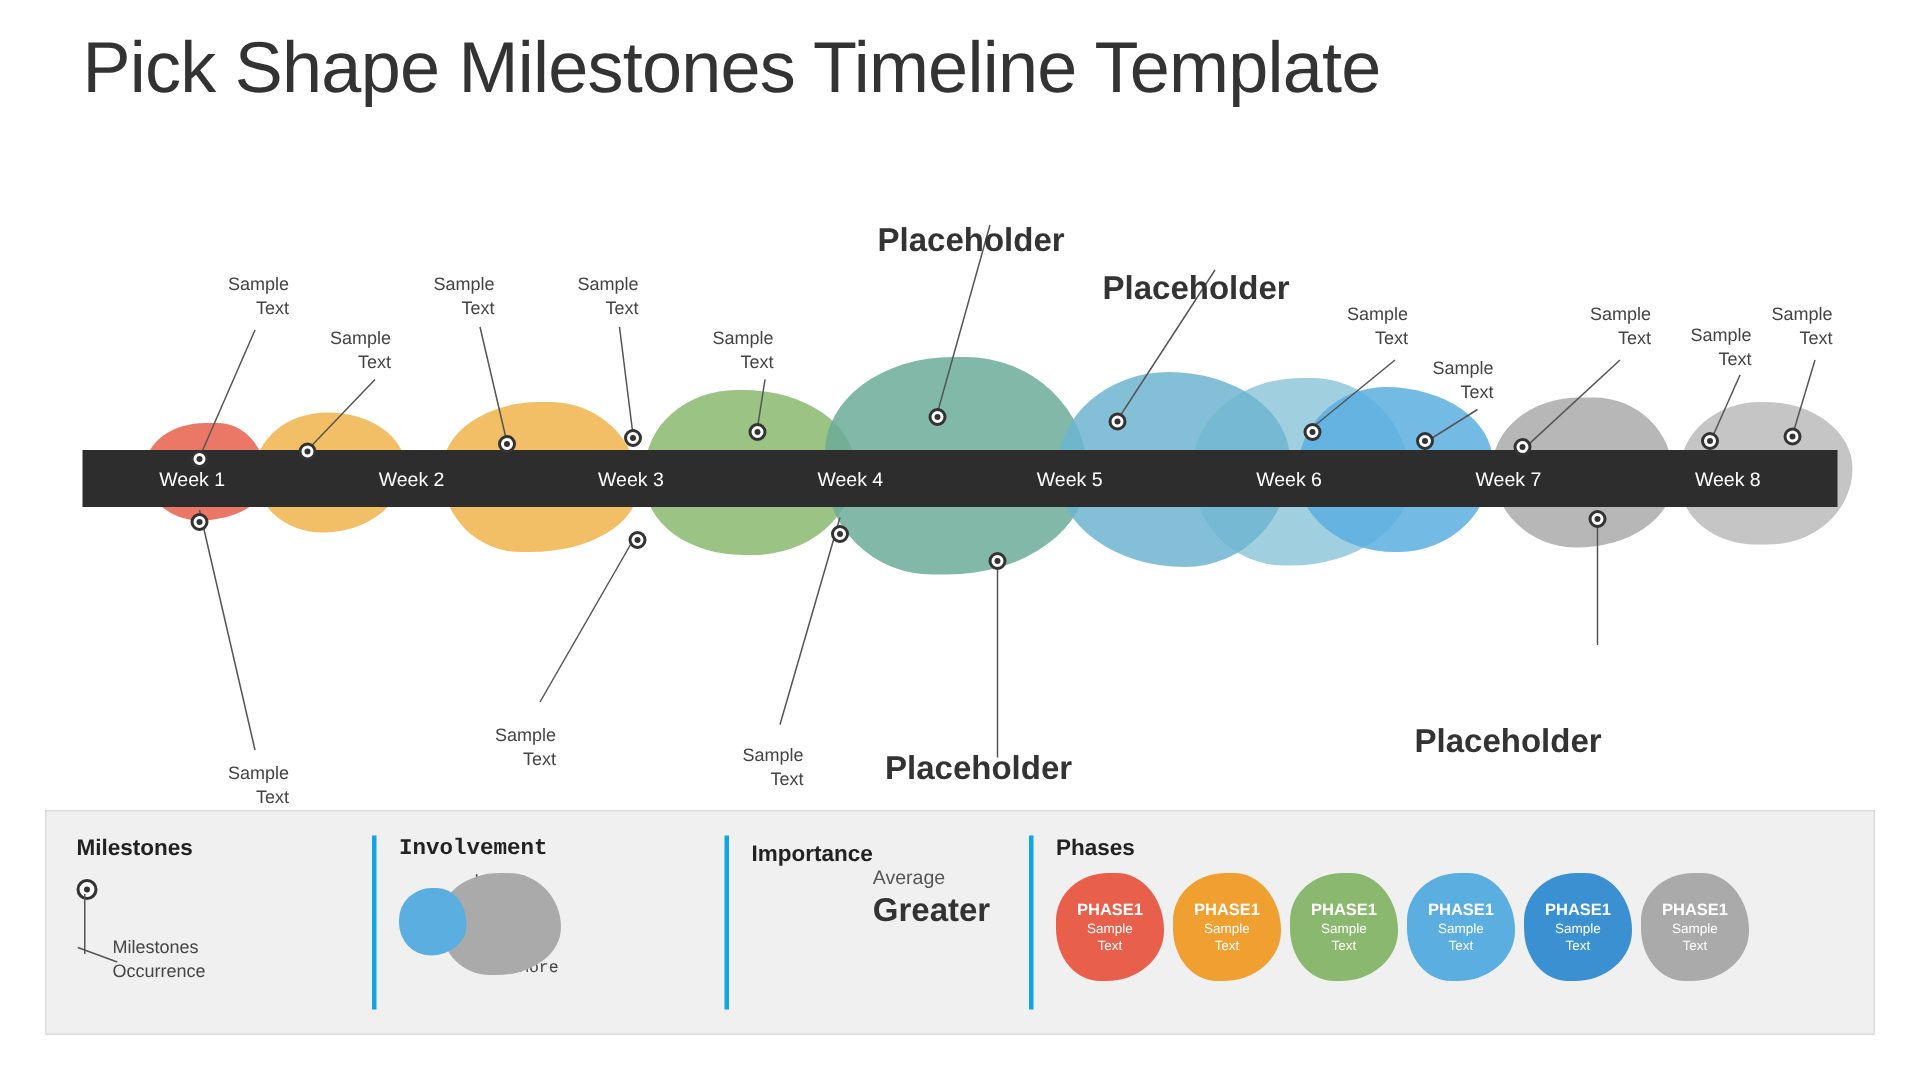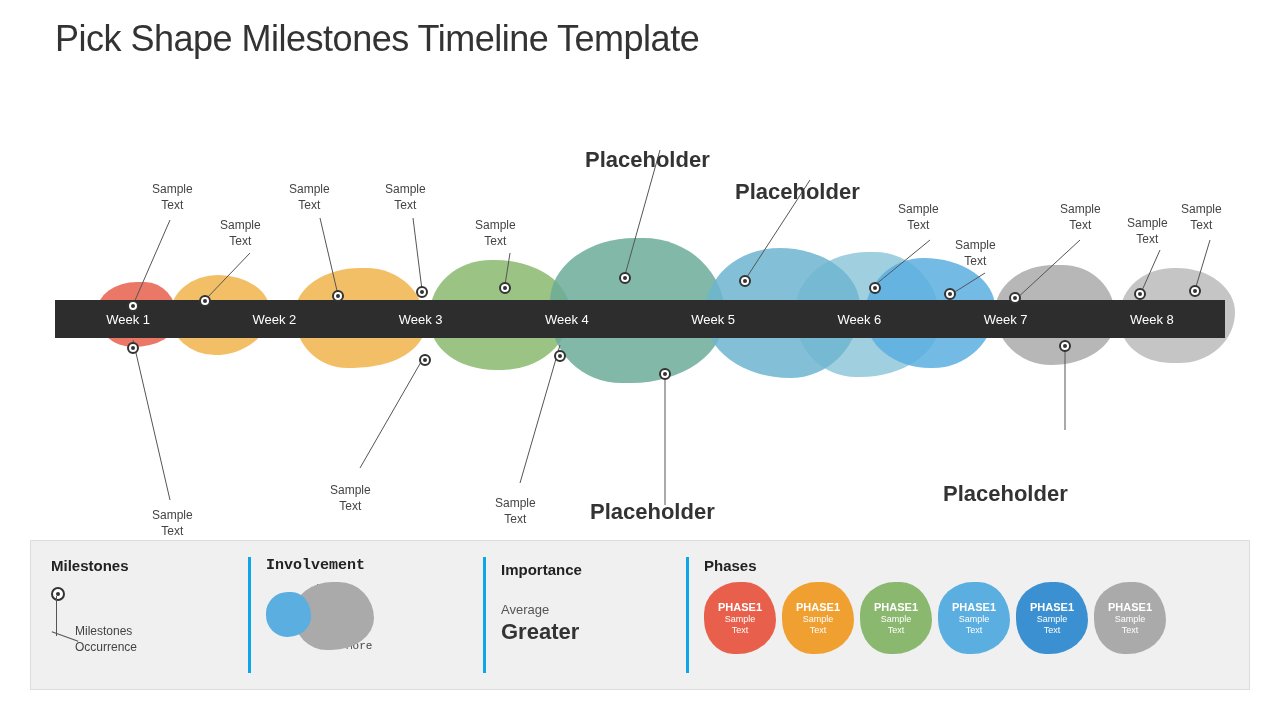--- a/index.html
+++ b/index.html
@@ -10,21 +10,21 @@
       font-family: 'Segoe UI', Arial, sans-serif;
       overflow: hidden;
       position: relative;
     }
 
     
     .page-title {
       position: absolute;
       top: 18px;
       left: 55px;
-      font-size: 36px;
+      font-size: 48px;
       font-weight: 300;
       color: #333;
       letter-spacing: -0.5px;
     }
 
     
     .timeline-area {
       position: absolute;
       top: 90px;
       left: 55px;
@@ -150,21 +150,21 @@
       border-radius: 50%;
       background: #333;
     }
 
     
     .label {
       position: absolute;
       font-size: 12px;
       color: #444;
       line-height: 1.3;
-      text-align: center;
+      text-align: right;
       z-index: 20;
     }
     .label-bold {
       font-size: 22px;
       font-weight: 700;
       color: #333;
     }
 
     
     .legend-area {
@@ -257,21 +257,21 @@
     .inv-more {
       position: absolute;
       bottom: 0;
       left: 80px;
       font-size: 11px;
       color: #444;
     }
 
     .importance-section {
       display: flex;
-      flex-direction: column;
+      flex-direction: row;
       padding-top: 4px;
     }
     .imp-average {
       font-size: 13px;
       color: #555;
       margin-bottom: 2px;
     }
     .imp-greater {
       font-size: 22px;
       font-weight: 700;

